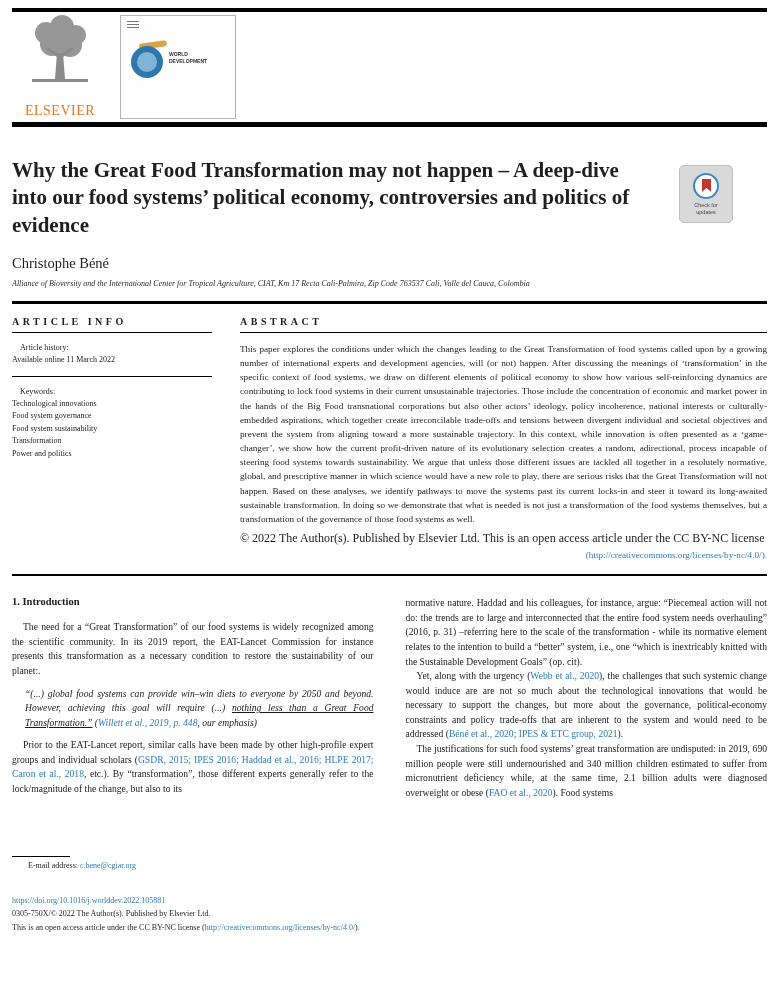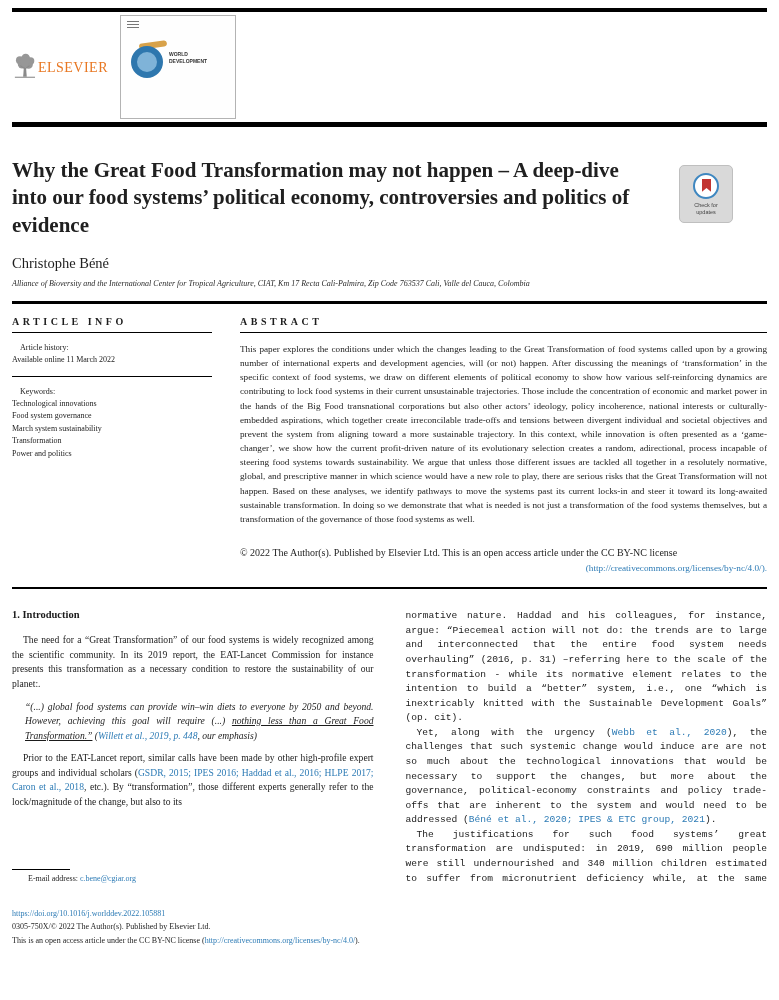--- a/index.html
+++ b/index.html
@@ -8,21 +8,21 @@
         font-family:"Liberation Serif","DejaVu Serif",serif;color:#1c1c1c;}
   .inner{padding:0 12px;}
   .rule{background:#000;}
   .r1{height:4px;margin-top:8px;}
   .r2{height:5px;margin-top:3px;}
   .r3{height:3px;margin-top:13px;}
   .r4{height:2.5px;margin-top:12px;}
 
   
   .header{display:flex;margin-top:3px;height:104px;}
-  .logo-col{width:96px;display:flex;flex-direction:row;align-items:center;justify-content:space-between;}
+  .logo-col{width:96px;display:flex;flex-direction:column;align-items:center;justify-content:space-between;}
   .elsevier-wordmark{font-size:14px;color:#e87722;letter-spacing:.5px;margin-top:1px;}
   .banner{flex:1;background:#ebebeb;margin-left:16px;display:flex;flex-direction:column;
           align-items:center;justify-content:space-between;padding:11px 10px 10px;}
   .contents-line{font-family:"Liberation Sans",sans-serif;font-size:9.5px;font-weight:bold;color:#222;}
   .sd{color:#31a5dc;}
   .journal-title{font-size:24px;color:#101010;letter-spacing:.3px;}
   .homepage-line{font-family:"Liberation Sans",sans-serif;font-size:9.5px;font-weight:bold;
                  letter-spacing:.6px;color:#222;}
   .cover{width:114px;margin-left:12px;background:#fefefe;border:1px solid #b3b3b3;position:relative;}
   .cover-corner{position:absolute;top:5px;left:6px;width:12px;height:8px;
@@ -54,28 +54,28 @@
   
   .meta{display:flex;padding-top:12px;}
   .info-col{width:200px;flex:none;}
   .abs-col{flex:1;margin-left:28px;}
   .colhead{font-size:10px;font-weight:bold;letter-spacing:3.5px;color:#1d1d1d;padding-bottom:5px;}
   .headrule{border-bottom:1.5px solid #000;margin-bottom:9px;}
   .meta-item{font-size:8px;line-height:1.55;color:#222;}
   .it{margin-left:8px;}
   .midrule{border-bottom:1.5px solid #000;margin:9px 0;}
   .abs-text{font-size:9.2px;line-height:1.54;text-align:justify;color:#1d1d1d;}
-  .abs-copy{font-size:10px;line-height:1.54;text-align:justify;margin-top:19px;color:#1d1d1d;}
+  .abs-copy{font-size:12px;line-height:1.54;text-align:justify;margin-top:3px;color:#1d1d1d;}
   .abs-license{font-size:9.2px;line-height:1.54;text-align:right;}
   .link{color:#2d7bb5;}
 
   
   .bodycols{display:flex;margin-top:20px;height:274px;overflow:hidden;}
   .bcol{flex:1;display:flex;flex-direction:column;}
-  .bcol+.bcol{margin-left:32px;font-family:Liberation Mono, monospace;}
+  .bcol+.bcol{margin-left:32px;}
   h2{font-size:10.5px;margin:0 0 13px;color:#1b1b1b;}
   .bp{font-size:9.6px;line-height:1.52;text-align:justify;margin:0;text-indent:11px;color:#1b1b1b;}
   .noind{text-indent:0;}
   .quote{font-size:9.6px;line-height:1.52;font-style:italic;margin:8px 0 8px 13px;
          text-align:justify;color:#1b1b1b;}
   .quote .u{text-decoration:underline;}
   .fn{margin-top:auto;padding-top:10px;}
   .fnrule{width:58px;border-top:1.4px solid #000;margin-bottom:4px;}
   .email{font-size:8px;padding-left:8px;}
 
@@ -139,21 +139,21 @@
     <div class="meta">
       <div class="info-col">
         <div class="colhead">ARTICLE INFO</div>
         <div class="headrule"></div>
         <div class="meta-item it">Article history:</div>
         <div class="meta-item">Available online 11 March 2022</div>
         <div class="midrule"></div>
         <div class="meta-item it">Keywords:</div>
         <div class="meta-item">Technological innovations</div>
         <div class="meta-item">Food system governance</div>
-        <div class="meta-item">March system sustainability</div>
+        <div class="meta-item">Food system sustainability</div>
         <div class="meta-item">Transformation</div>
         <div class="meta-item">Power and politics</div>
       </div>
 
       <div class="abs-col">
         <div class="colhead">ABSTRACT</div>
         <div class="headrule"></div>
         <div class="abs-text">This paper explores the conditions under which the changes leading to the Great Transformation of food systems called upon by a growing number of international experts and development agencies, will (or not) happen. After discussing the meanings of ‘transformation’ in the specific context of food systems, we draw on different elements of political economy to show how various self-reinforcing dynamics are contributing to lock food systems in their current unsustainable trajectories. Those include the concentration of economic and market power in the hands of the Big Food transnational corporations but also other actors’ ideology, policy incoherence, national interests or culturally-embedded aspirations, which together create irreconcilable trade-offs and tensions between divergent individual and societal objectives and prevent the system from aligning toward a more sustainable trajectory. In this context, while innovation is often presented as a ‘game-changer’, we show how the current profit-driven nature of its evolutionary selection creates a random, adirectional, process incapable of steering food systems towards sustainability. We argue that unless those different issues are tackled all together in a resolutely normative, global, and prescriptive manner in which science would have a new role to play, there are serious risks that the Great Transformation will not happen. Based on these analyses, we identify pathways to move the systems past its current locks-in and steer it toward its long-awaited sustainable transformation. In doing so we demonstrate that what is needed is not just a transformation of the food systems themselves, but a transformation of the governance of those food systems as well.</div>
         <div class="abs-copy">© 2022 The Author(s). Published by Elsevier Ltd. This is an open access article under the CC BY-NC license</div>
         <div class="abs-license"><span class="link">(http://creativecommons.org/licenses/by-nc/4.0/).</span></div>

